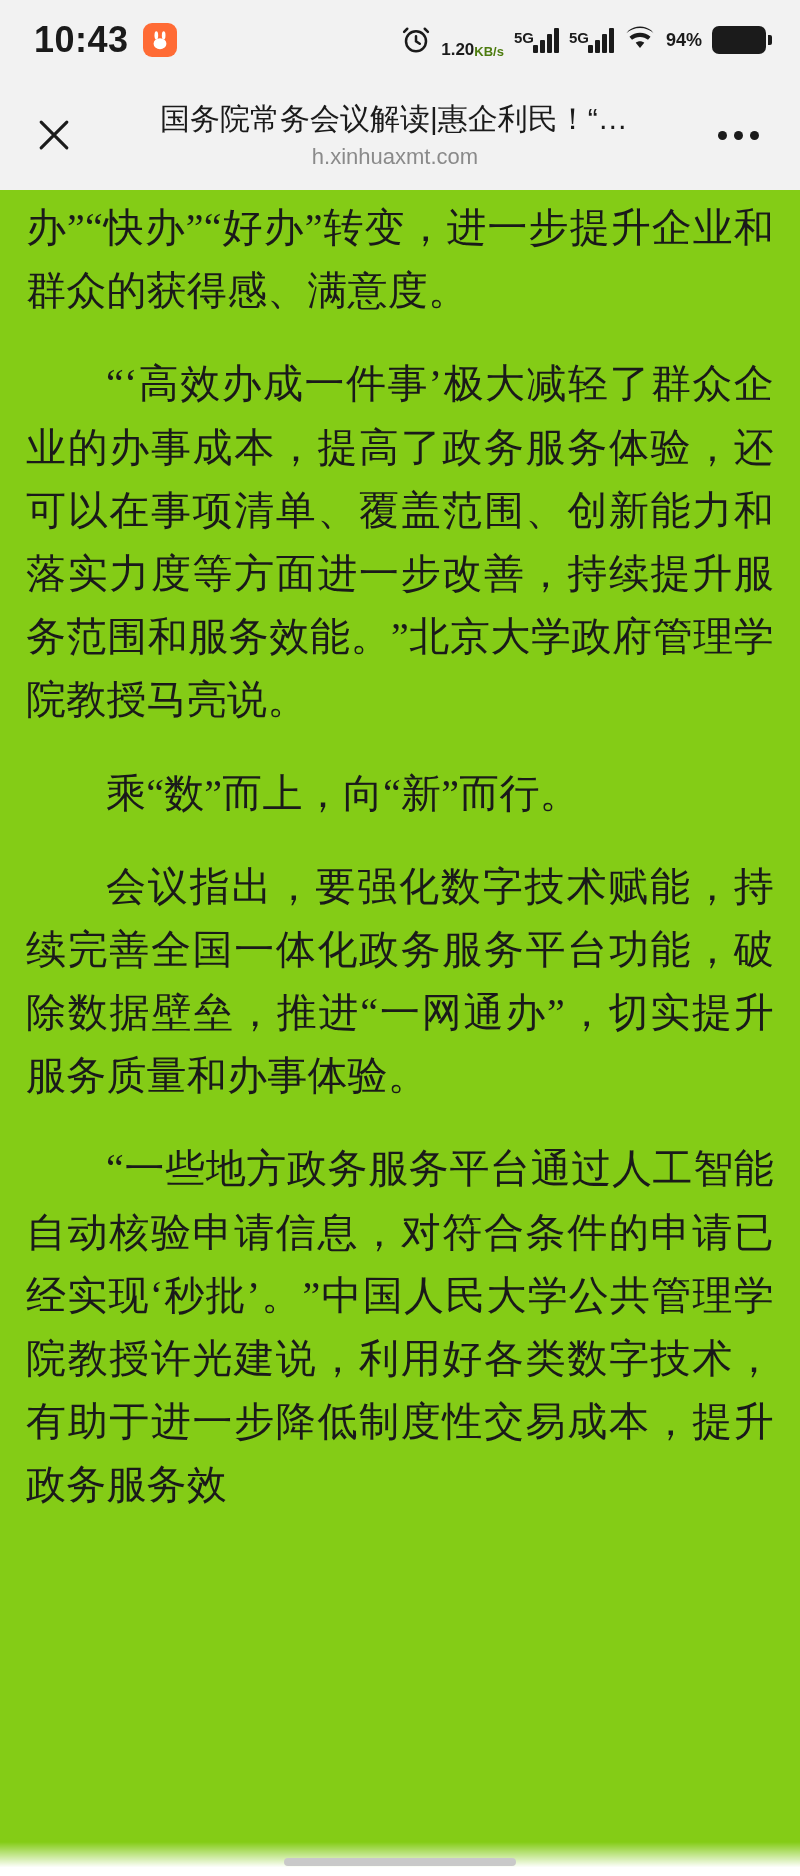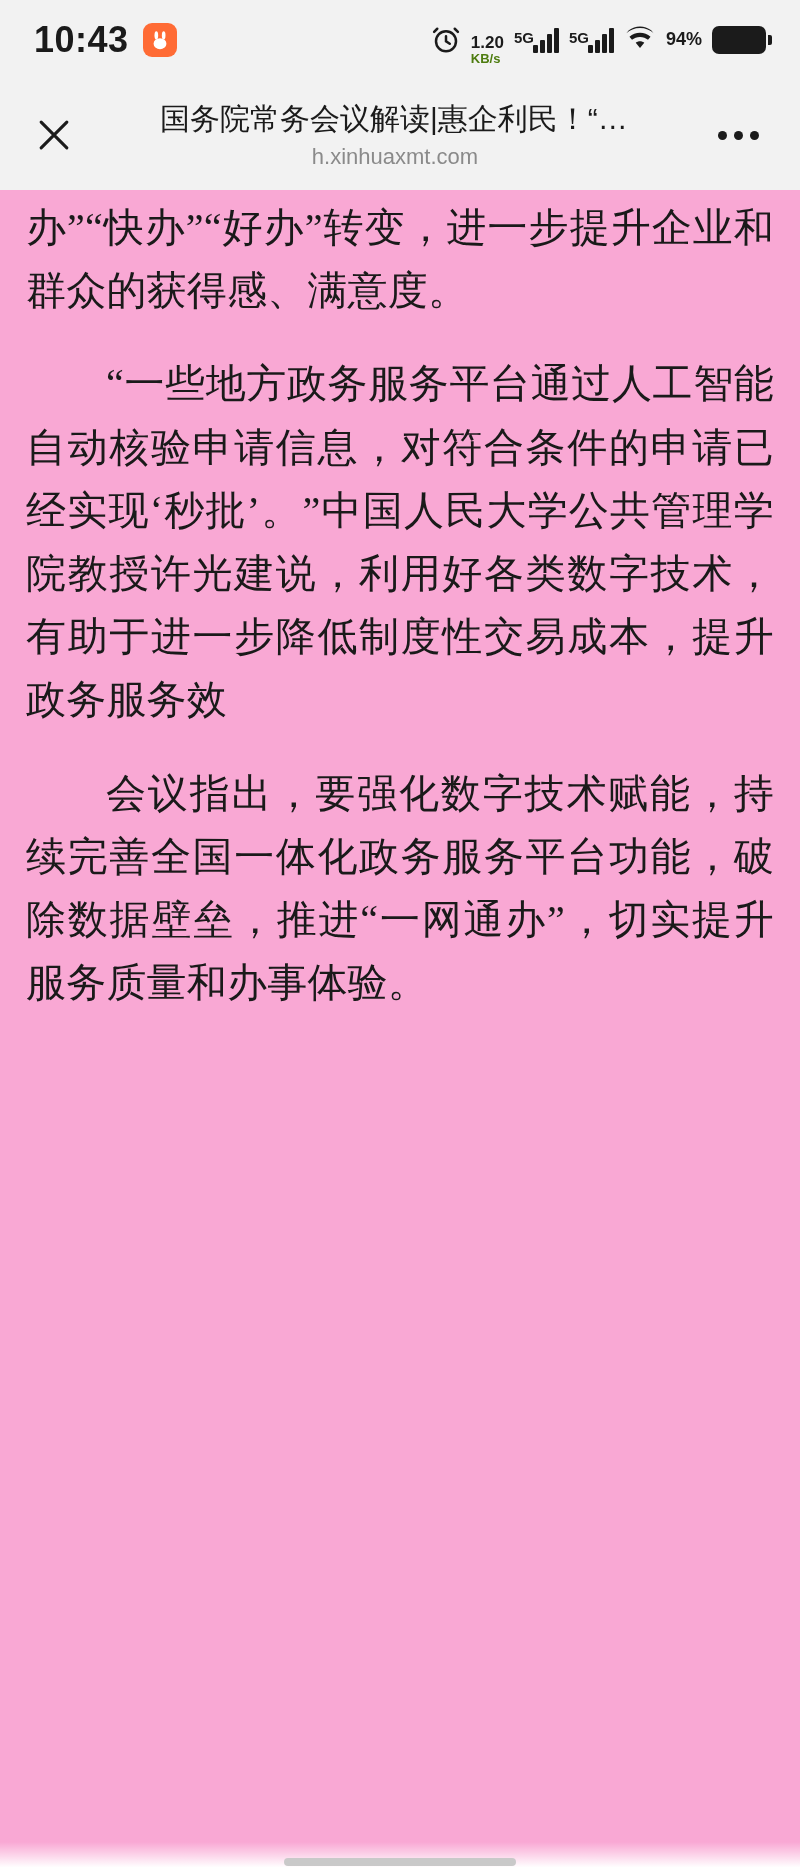--- a/index.html
+++ b/index.html
@@ -59,22 +59,22 @@
   }
   .status-spacer { flex: 1 1 auto; }
   .status-right {
     display: flex;
     align-items: center;
     gap: 10px;
   }
   .alarm-icon svg { display: block; }
   .netspeed {
     display: flex;
-    flex-direction: column;
-    align-items: flex-start;
+    flex-direction: row;
+    align-items: flex-end;
     line-height: 1.05;
     margin-top: 20px;
   }
   .netspeed .v { font-size: 17px; font-weight: 700; color: #1b1b1b; }
   .netspeed .u { font-size: 13px; font-weight: 700; color: #4d7c0f; }
   .sig {
     display: flex;
     align-items: flex-end;
     gap: 2px;
     height: 26px;
@@ -180,21 +180,21 @@
     width: 9px;
     height: 9px;
     border-radius: 50%;
     background: #1b1b1b;
     display: block;
   }
 
   
   .article {
     flex: 1 1 auto;
-    background: #f9a8d4;
+    background: #84cc16;
     padding: 0 26px;
     box-sizing: border-box;
     overflow: hidden;
     position: relative;
   }
   .article p {
     margin: 0;
     font-family: "Liberation Serif", serif;
     font-size: 40px;
     line-height: 1.58;
@@ -306,22 +306,24 @@
     </div>
     <div class="more-btn">
       <i></i>
       <i></i>
       <i></i>
     </div>
   </div>
 
   <div class="article">
     <p class="p-first">办”“快办”“好办”转变，进一步提升企业和群众的获得感、满意度。</p>
+    <p class="indent">“‘高效办成一件事’极大减轻了群众企业的办事成本，提高了政务服务体验，还可以在事项清单、覆盖范围、创新能力和落实力度等方面进一步改善，持续提升服务范围和服务效能。”北京大学政府管理学院教授马亮说。</p>
+    <p class="indent">乘“数”而上，向“新”而行。</p>
+    <p class="indent">会议指出，要强化数字技术赋能，持续完善全国一体化政务服务平台功能，破除数据壁垒，推进“一网通办”，切实提升服务质量和办事体验。</p>
     <p class="indent">“一些地方政务服务平台通过人工智能自动核验申请信息，对符合条件的申请已经实现‘秒批’。”中国人民大学公共管理学院教授许光建说，利用好各类数字技术，有助于进一步降低制度性交易成本，提升政务服务效</p>
-    <p class="indent">会议指出，要强化数字技术赋能，持续完善全国一体化政务服务平台功能，破除数据壁垒，推进“一网通办”，切实提升服务质量和办事体验。</p>
     <div class="edge-fade"></div>
   </div>
 
   <div class="home-indicator-wrap">
     <div class="home-indicator"></div>
   </div>
 
 </div>
 
 </body></html>

